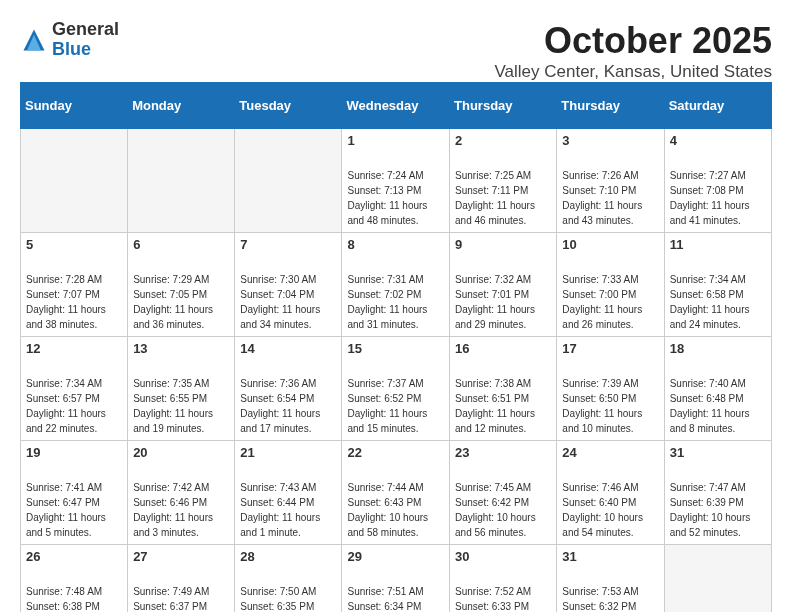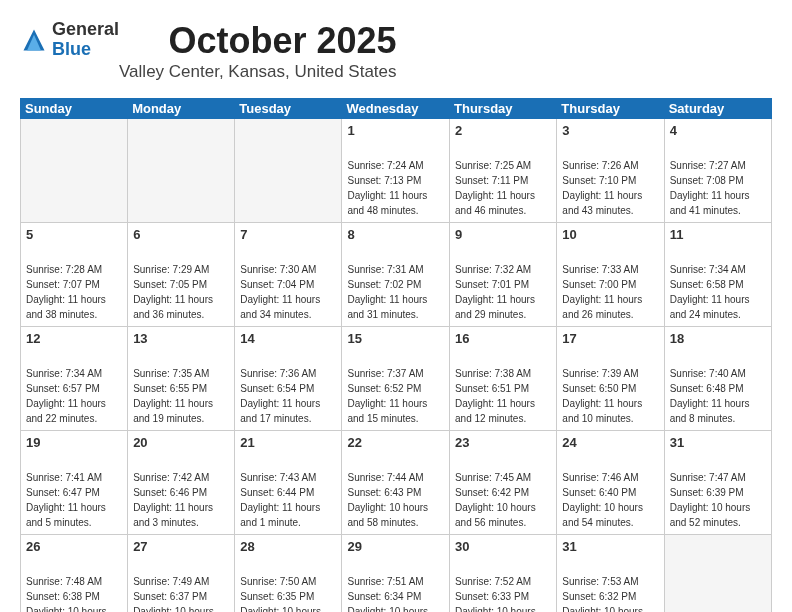--- a/index.html
+++ b/index.html
@@ -5,22 +5,23 @@
     * { box-sizing: border-box; margin: 0; padding: 0; }
     body {
       font-family: Arial, sans-serif;
       background: #fff;
       width: 792px;
       min-height: 612px;
       padding: 20px;
     }
     .header {
       display: flex;
+      justify-content: space-between;
       align-items: flex-start;
-      margin-bottom: 16px;
+      margin-bottom: 0;
     }
     .logo {
       display: flex;
       align-items: center;
       gap: 4px;
     }
     .logo-text {
       display: flex;
       flex-direction: column;
       line-height: 1.1;
@@ -54,21 +55,21 @@
     .calendar {
       width: 100%;
       border-collapse: collapse;
       border: 1px solid #bbb;
     }
     .calendar th {
       background-color: #1a6fb5;
       color: #fff;
       font-size: 13px;
       font-weight: bold;
-      padding: 2px 4px;
+      padding: 15px 4px;
       text-align: left;
       border: 1px solid #1a6fb5;
     }
     .calendar td {
       vertical-align: top;
       padding: 4px 5px;
       font-size: 10.5px;
       color: #333;
       border: 1px solid #ccc;
       width: 108px;

